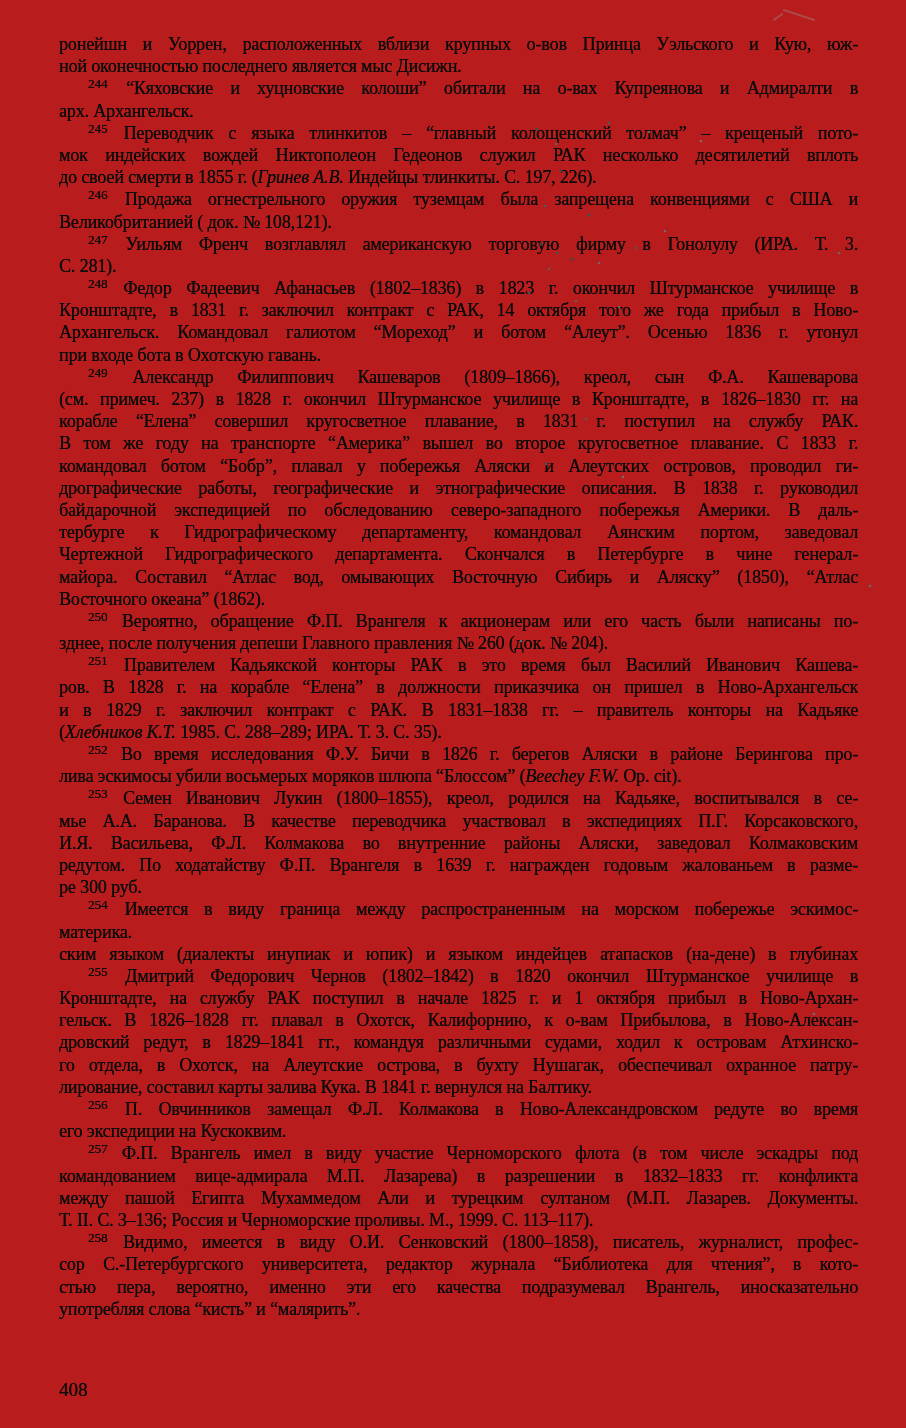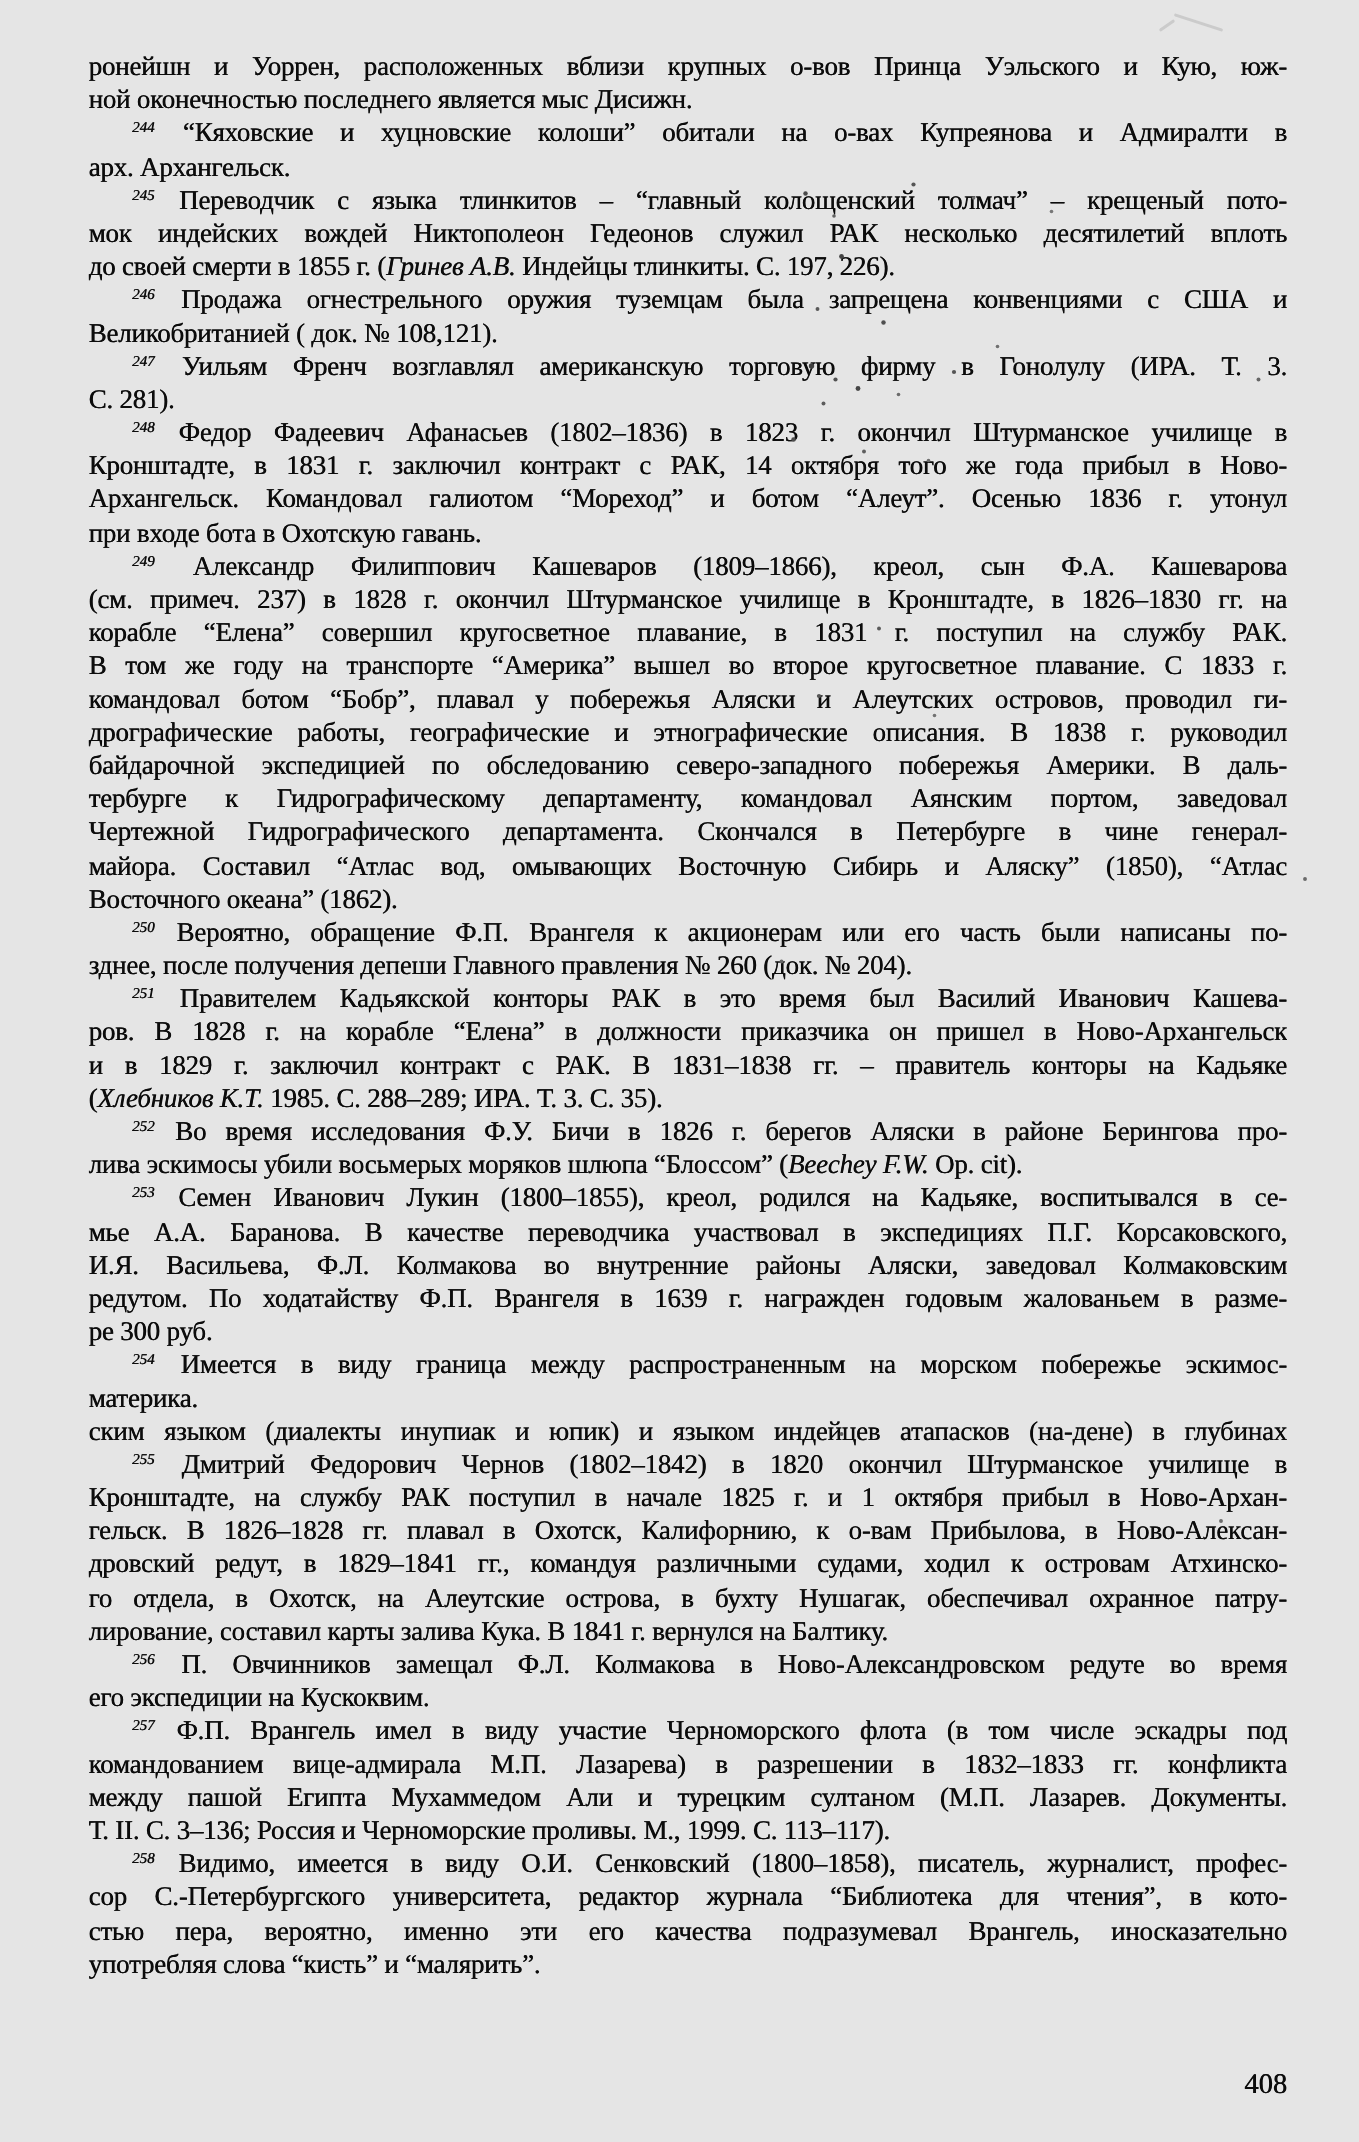--- a/index.html
+++ b/index.html
@@ -4,21 +4,21 @@
 <style>
   html, body { margin: 0; padding: 0; }
   body {
     width: 906px; height: 1428px;
     background: #ffffff;
     font-family: "Liberation Serif", "DejaVu Serif", serif;
   }
   .page {
     position: relative;
     width: 906px; height: 1428px;
-    background: #e5e5e5;
+    background: #b91c1c;
     color: #0c0c0c;
     overflow: hidden;
   }
   .text-block {
     position: absolute;
     left: 59px; top: 33px;
     width: 799px;
   }
   .para { margin: 0; padding: 0; }
   .line {
@@ -32,37 +32,36 @@
     white-space: normal;
     text-shadow: 0.25px 0 0 #0c0c0c;
   }
   .para .line.last {
     text-align-last: left;
   }
   .para.indent .line:first-child {
     text-indent: 29px;
   }
   sup {
-    font-size: 10px;
+    font-size: 13px;
     line-height: 0;
     vertical-align: baseline;
     position: relative;
     top: -6px;
     letter-spacing: 0;
     margin-right: 1px;
-    font-style: italic;
   }
   i { font-style: italic; }
   .page-number {
     position: absolute;
     top: 1378px; left: 59px;
     width: 799px;
     font-size: 19px;
     line-height: 24px;
-    text-align: right;
+    text-align: left;
     text-shadow: 0.25px 0 0 #0c0c0c;
   }
   
   .specks {
     position: absolute; left: 0; top: 0;
     width: 2px; height: 2px; background: transparent; border-radius: 50%;
     box-shadow:
       536px 128px 0 0.5px #4a4a4a, 555px 143px 0 0.2px #636363, 608px 122px 0 0.4px #555,
       648px 131px 0 0.2px #6a6a6a, 560px 170px 0 0.6px #444, 544px 205px 0 0.3px #585858,
       588px 214px 0 0.5px #4f4f4f, 540px 243px 0 0.8px #3f3f3f, 556px 252px 0 0.4px #515151,

